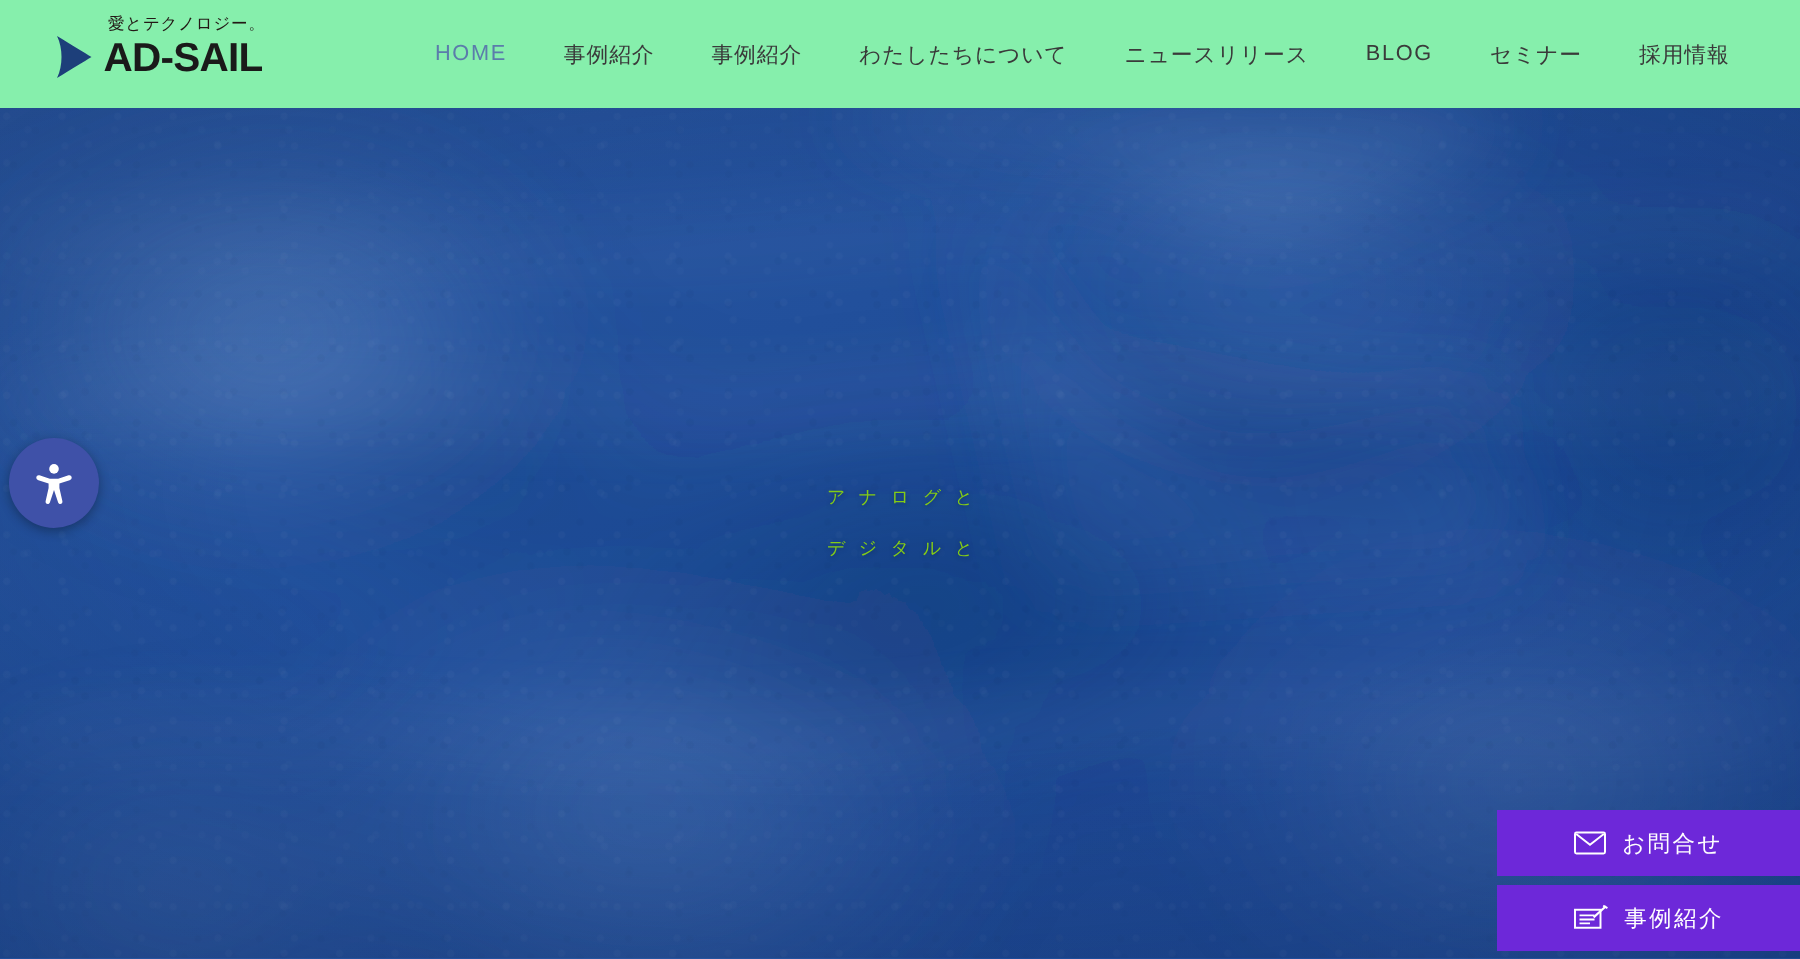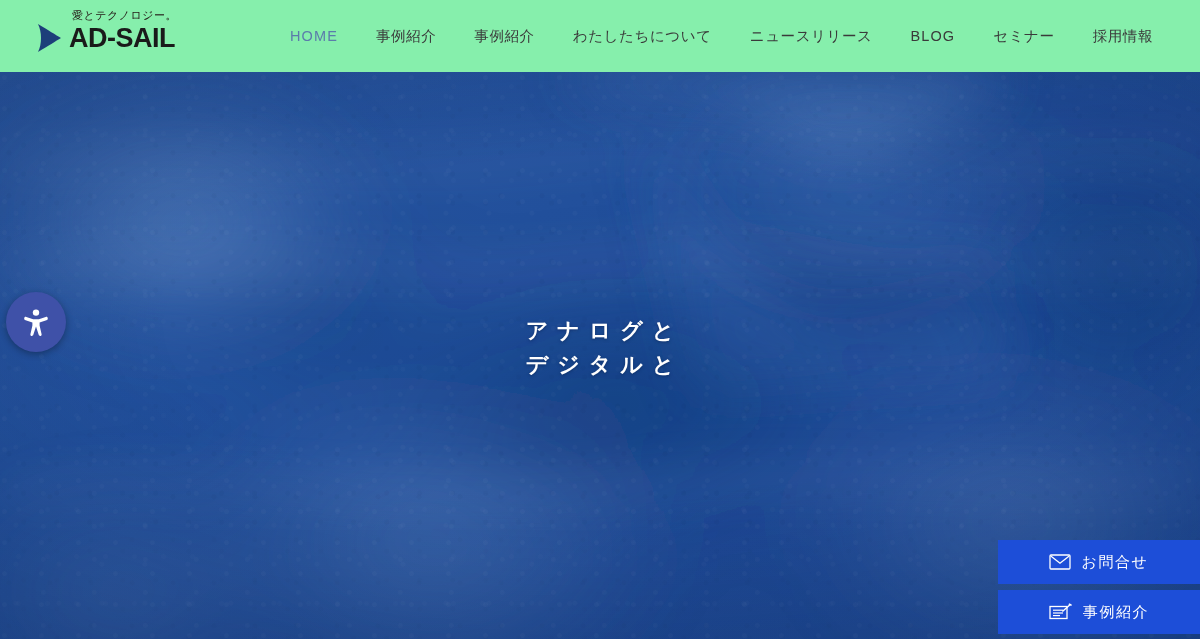--- a/index.html
+++ b/index.html
@@ -147,26 +147,26 @@
     position: absolute;
     left: 0;
     top: 242px;
     width: 1200px;
     text-align: center;
     z-index: 10;
     pointer-events: none;
   }
 
   .hero-line {
-    font-size: 22px;
-    color: #ffffff;
+    font-size: 12px;
+    color: #84cc16;
     letter-spacing: 9px;
     line-height: 34px;
     text-indent: 9px;
-    font-weight: 700;
+    font-weight: 400;
     text-shadow: 0 1px 3px rgba(10,30,70,.5);
     font-family: "Liberation Sans", "DejaVu Sans", sans-serif;
   }
 
   
   .a11y-widget {
     position: absolute;
     left: 6px;
     top: 292px;
     width: 60px;
@@ -191,21 +191,21 @@
     z-index: 45;
   }
 
   .cta-button {
     display: flex;
     align-items: center;
     justify-content: center;
     gap: 10px;
     width: 202px;
     height: 44px;
-    background: #1d4ed8;
+    background: #6d28d9;
     color: #ffffff;
     cursor: pointer;
     margin-bottom: 6px;
     border: none;
     font-family: "Liberation Sans", "DejaVu Sans", sans-serif;
   }
   .cta-button:last-child { margin-bottom: 0; }
 
   .cta-label {
     font-size: 15px;

